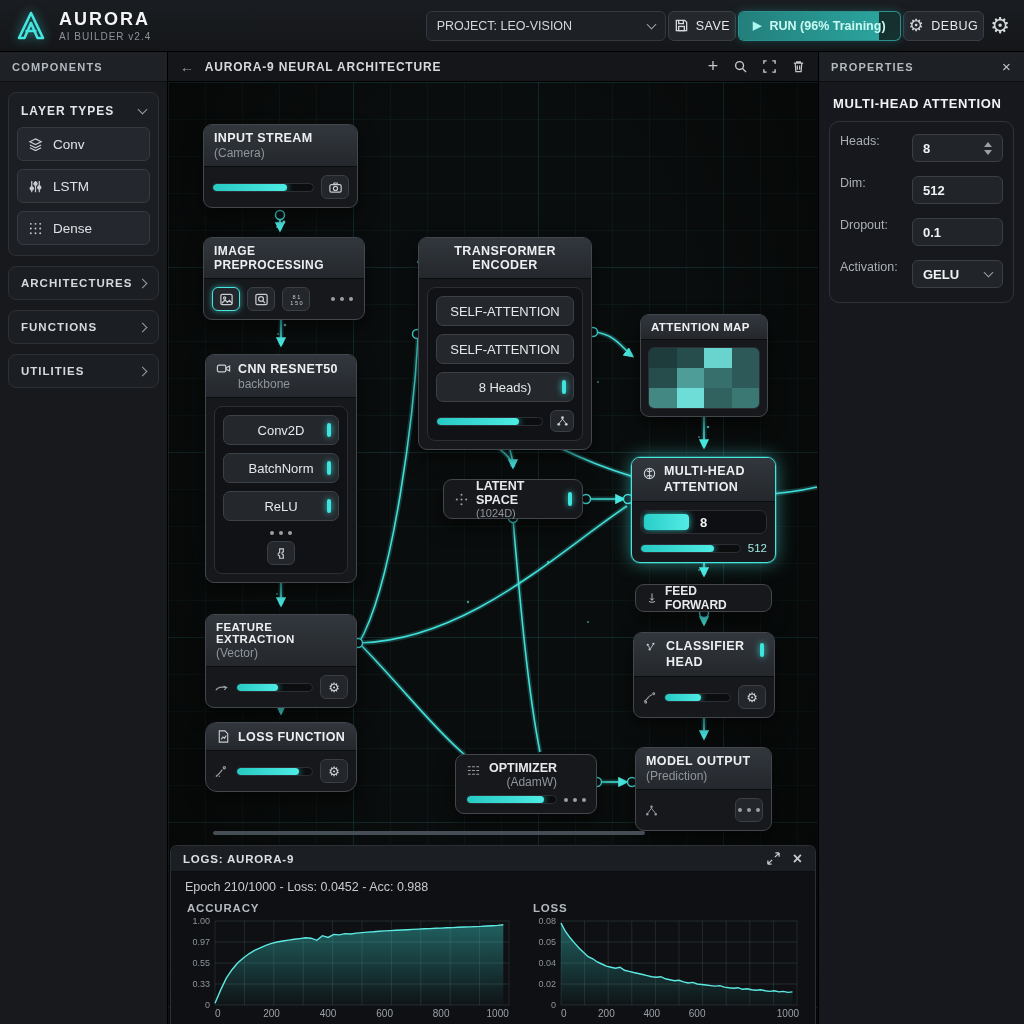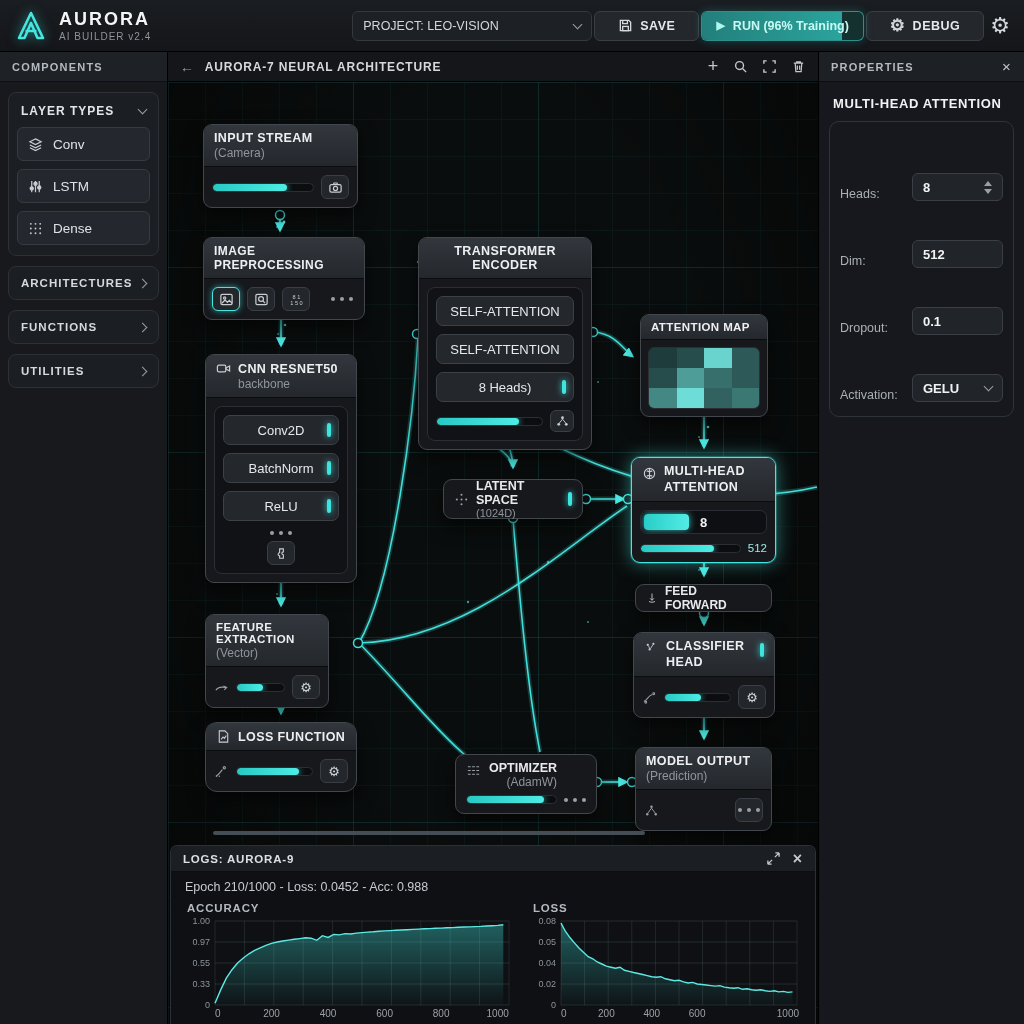--- a/index.html
+++ b/index.html
@@ -17,22 +17,22 @@
   #topbar-right { margin-left:auto; display:flex; align-items:center; gap:2px; }
   .proj-select { width:240px; height:30px; background:#1d2025; border:1px solid #34383f;
     border-radius:6px; display:flex; align-items:center; padding:0 10px; font-size:12.5px;
     color:#d3d7db; cursor:pointer; }
   .proj-select .chev-down { margin-left:auto; }
   .chev-down { width:7px; height:7px; border-right:1.6px solid #9aa0a7;
     border-bottom:1.6px solid #9aa0a7; transform:rotate(45deg); margin-top:-3px; }
   .chev-right { width:7px; height:7px; border-right:1.6px solid #9aa0a7;
     border-bottom:1.6px solid #9aa0a7; transform:rotate(-45deg); }
   .tb-btn { height:30px; background:#24272c; border:1px solid #3a3f46; border-radius:6px;
-    color:#e6e8ea; font-size:12.5px; font-weight:bold; letter-spacing:.5px;
-    display:flex; align-items:center; gap:7px; padding:0 23px; cursor:pointer;justify-content:space-between; }
+    color:#e6e8ea; font-size:12.5px; font-weight:normal; letter-spacing:.5px;
+    display:flex; align-items:center; gap:7px; padding:0 5px; cursor:pointer;justify-content:space-between; }
   .run-btn { position:relative; height:30px; border:1px solid rgba(64,226,220,.55); border-radius:6px;
     background:#14302f; overflow:hidden; display:flex; align-items:center; gap:8px; padding:0 14px;
     color:#c9f9f4; font-size:12.5px; font-weight:bold; cursor:pointer;
     box-shadow:0 0 10px rgba(45,212,206,.25); }
   .run-fill { position:absolute; left:0; top:0; bottom:0; background:linear-gradient(90deg,#237f7b,#2ba39d);
     z-index:0; }
   .run-btn > span { position:relative; z-index:1; }
   .play-glyph { color:#aef6f0; font-size:11px; }
   .gear-glyph { font-size:17px; color:#cfd4d9; line-height:1; }
   #topbar-gear { font-size:22px; color:#d4d8dc; margin-left:4px; cursor:pointer; }
@@ -117,21 +117,21 @@
   #canvas-hscroll { position:absolute; left:45px; top:749px; width:432px; height:4px;
     background:#454d55; border-radius:3px; z-index:3; cursor:pointer; }
 
   
   .props-header { height:30px; background:#1d2025; border-bottom:1px solid #0c0e10;
     display:flex; align-items:center; padding:0 12px; font-size:11px; letter-spacing:1.2px;
     color:#b4bac0; font-weight:bold; }
   .props-header .close-x { margin-left:auto; font-size:15px; color:#c4c9ce; cursor:pointer; font-weight:normal; }
   .props-node-title { padding:14px 14px 10px; font-size:13px; font-weight:bold; letter-spacing:.6px; color:#f0f2f4; }
   .props-group { margin:0 10px; border:1px solid #2e3339; border-radius:10px; padding:12px 10px; }
-  .prop-row { display:flex; align-items:flex-end; margin-bottom:14px;margin-top:39px; }
+  .prop-row { display:flex; align-items:flex-start; margin-bottom:14px; }
   .prop-row:last-child { margin-bottom:2px; }
   .prop-label { width:72px; font-size:12.5px; color:#aab0b6; }
   .prop-input { flex:1; height:28px; background:#212429; border:1px solid #3a3f46; border-radius:6px;
     display:flex; align-items:center; padding:0 10px; font-size:13px; font-weight:bold; color:#f0f2f4;
     cursor:text; }
   .stepper { margin-left:auto; display:flex; flex-direction:column; gap:3px; cursor:pointer; }
   .stepper i { width:0; height:0; border-left:4px solid transparent; border-right:4px solid transparent; }
   .stepper .up { border-bottom:5px solid #9aa0a7; }
   .stepper .dn { border-top:5px solid #9aa0a7; }
   .prop-input .chev-down { margin-left:auto; }
@@ -241,21 +241,21 @@
   </div>
   <div class="side-section">
     <span>UTILITIES</span>
     <span class="chev-right"></span>
   </div>
 </div>
 
 <div id="canvas-col">
   <div id="canvas-header">
     <span style="color:#9aa0a7;font-size:14px;">←</span>
-    <span>AURORA-7 NEURAL ARCHITECTURE</span>
+    <span>AURORA-9 NEURAL ARCHITECTURE</span>
     <div class="hicons">
       <span style="font-size:18px;font-weight:normal;">+</span>
       <svg class="icon14" viewBox="0 0 16 16" fill="none" stroke="#c3c8cd" stroke-width="1.5">
         <circle cx="7" cy="7" r="4.2"></circle>
           <path d="M10.2 10.2L14 14"></path>
       </svg>
       <svg class="icon14" viewBox="0 0 16 16" fill="none" stroke="#c3c8cd" stroke-width="1.5">
         <path d="M2 5V2h3M11 2h3v3M14 11v3h-3M5 14H2v-3"></path>
       </svg>
       <svg class="icon14" viewBox="0 0 16 16" fill="none" stroke="#c3c8cd" stroke-width="1.3">
@@ -443,21 +443,21 @@
             <button class="nbtn">
               <svg class="icon14" viewBox="0 0 16 16" fill="none" stroke="#c8cdd2" stroke-width="1.2">
                 <path d="M6 3h4v3.2a1.6 1.6 0 1 0 0 3.2V13H6v-2.6a1.6 1.6 0 1 1 0-3.2z"></path>
               </svg>
             </button>
           </div>
         </div>
       </div>
     </div>
 
-    <div class="node" style="left:37px;top:532px;width:124px;">
+    <div class="node" style="left:37px;top:532px;width:152px;">
       <div class="nhead">
         <div class="ntitle" style="font-size:11.5px;">FEATURE EXTRACTION</div>
         <div class="nsub">(Vector)</div>
       </div>
       <div class="nbody row">
         <svg class="icon14" viewBox="0 0 16 16" fill="none" stroke="#9aa0a7" stroke-width="1.2">
           <path d="M2 11c2-4 6-4 11-3"></path>
             <path d="M10 6.5L13.5 8 11 10.5"></path>
         </svg>
         <div class="pbar">

